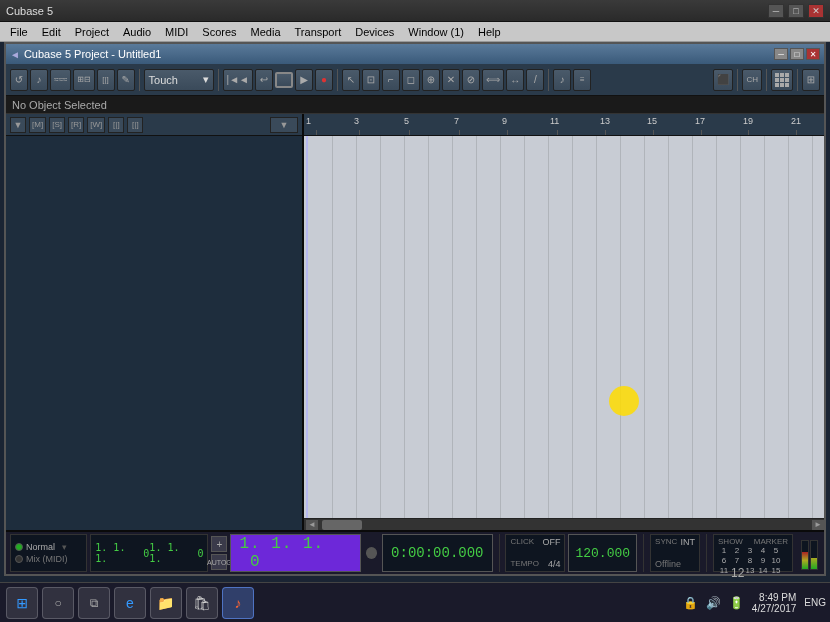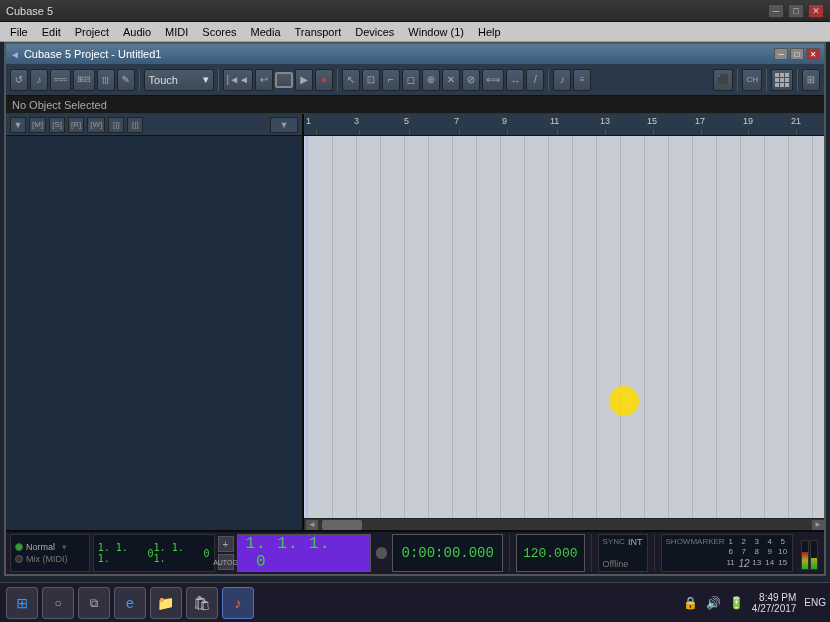--- a/index.html
+++ b/index.html
@@ -588,57 +588,67 @@
     </div>
 
     <div style="width:12px;height:12px;background:#555;border-radius:50%;margin:0 2px;display:flex;align-items:center;justify-content:center;"></div>
 
     <div style="background:#0e1520;border:1px solid #555;height:38px;padding:2px 8px;display:flex;align-items:center;">
       <span style="font-size:14px;color:#44cc44;font-family:'Courier New',monospace;">0:00:00.000</span>
     </div>
 
     <div style="width:1px;height:38px;background:#333;margin:0 3px;"></div>
 
+    <div style="background:#0e1520;border:1px solid #333;height:38px;padding:2px 4px;display:flex;flex-direction:column;justify-content:space-between;min-width:60px;">
+      <div style="display:flex;justify-content:space-between;">
+        <span style="font-size:8px;color:#777;">CLICK</span>
+        <span style="font-size:9px;color:#aaa;">OFF</span>
+      </div>
+      <div style="display:flex;justify-content:space-between;">
+        <span style="font-size:8px;color:#777;">TEMPO</span>
+        <span style="font-size:9px;color:#aaa;">4/4</span>
+      </div>
+    </div>
 
     <div style="background:#0e1520;border:1px solid #555;height:38px;padding:2px 6px;display:flex;align-items:center;">
       <span style="font-size:13px;color:#44cc44;font-family:'Courier New',monospace;">120.000</span>
     </div>
 
     <div style="width:1px;height:38px;background:#333;margin:0 3px;"></div>
 
     <div style="background:#0e1520;border:1px solid #333;height:38px;padding:2px 4px;display:flex;flex-direction:column;justify-content:space-between;min-width:50px;">
       <div style="display:flex;justify-content:space-between;">
         <span style="font-size:8px;color:#777;">SYNC</span>
         <span style="font-size:9px;color:#aaa;">INT</span>
       </div>
       <div style="display:flex;justify-content:flex-start;">
         <span style="font-size:9px;color:#777;">Offline</span>
       </div>
     </div>
 
     <div style="width:1px;height:38px;background:#333;margin:0 3px;"></div>
 
-    <div style="background:#0e1520;border:1px solid #333;height:38px;padding:2px 4px;display:flex;flex-direction:row;justify-content:space-between;min-width:80px;">
+    <div style="background:#0e1520;border:1px solid #333;height:38px;padding:2px 4px;display:flex;flex-direction:column;justify-content:space-between;min-width:80px;">
       <div style="display:flex;justify-content:space-between;">
         <span style="font-size:8px;color:#777;">SHOW</span>
         <span style="font-size:8px;color:#777;">MARKER</span>
       </div>
       <div style="display:grid;grid-template-columns:repeat(5,12px);gap:1px;">
         <span style="font-size:8px;color:#aaa;text-align:center;">1</span>
         <span style="font-size:8px;color:#aaa;text-align:center;">2</span>
         <span style="font-size:8px;color:#aaa;text-align:center;">3</span>
         <span style="font-size:8px;color:#aaa;text-align:center;">4</span>
         <span style="font-size:8px;color:#aaa;text-align:center;">5</span>
         <span style="font-size:8px;color:#aaa;text-align:center;">6</span>
         <span style="font-size:8px;color:#aaa;text-align:center;">7</span>
         <span style="font-size:8px;color:#aaa;text-align:center;">8</span>
         <span style="font-size:8px;color:#aaa;text-align:center;">9</span>
         <span style="font-size:8px;color:#aaa;text-align:center;">10</span>
         <span style="font-size:8px;color:#aaa;text-align:center;">11</span>
-        <span style="font-size:10px;color:#aaa;text-align:right;font-style:italic;">12</span>
+        <span style="font-size:12px;color:#aaa;text-align:right;">12</span>
         <span style="font-size:8px;color:#aaa;text-align:center;">13</span>
         <span style="font-size:8px;color:#aaa;text-align:center;">14</span>
         <span style="font-size:8px;color:#aaa;text-align:center;">15</span>
       </div>
     </div>
 
     <div style="flex:1;"></div>
 
     <div style="display:flex;gap:1px;align-items:flex-end;height:38px;padding:2px;">
       <div style="width:8px;height:30px;background:#0e1520;border:1px solid #333;display:flex;flex-direction:column-reverse;">

